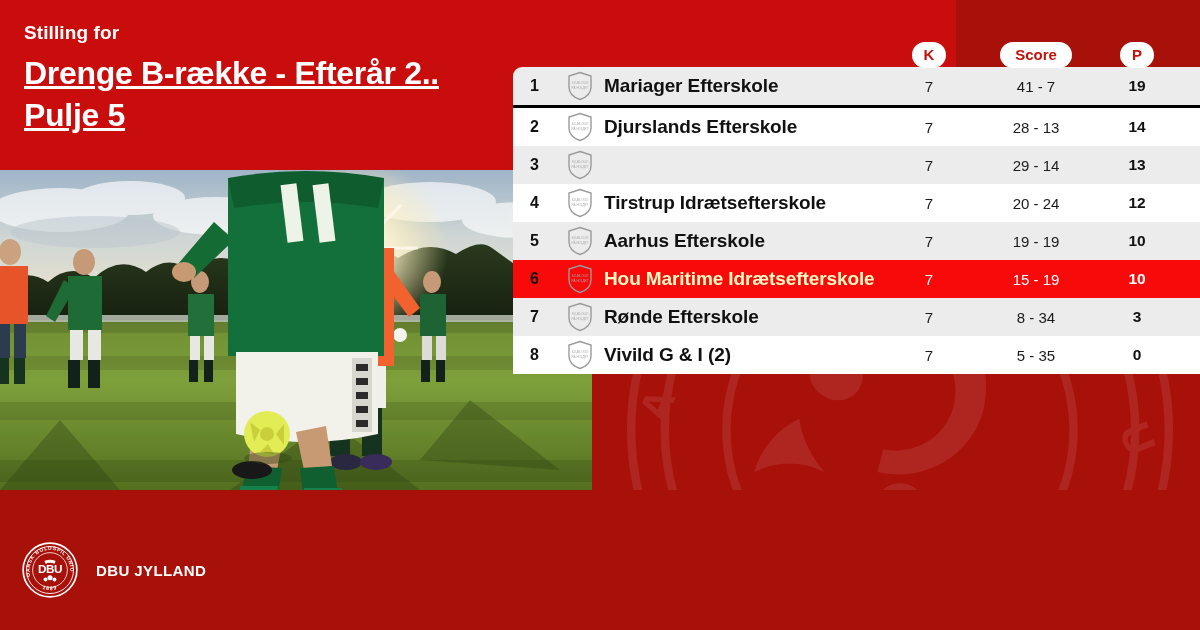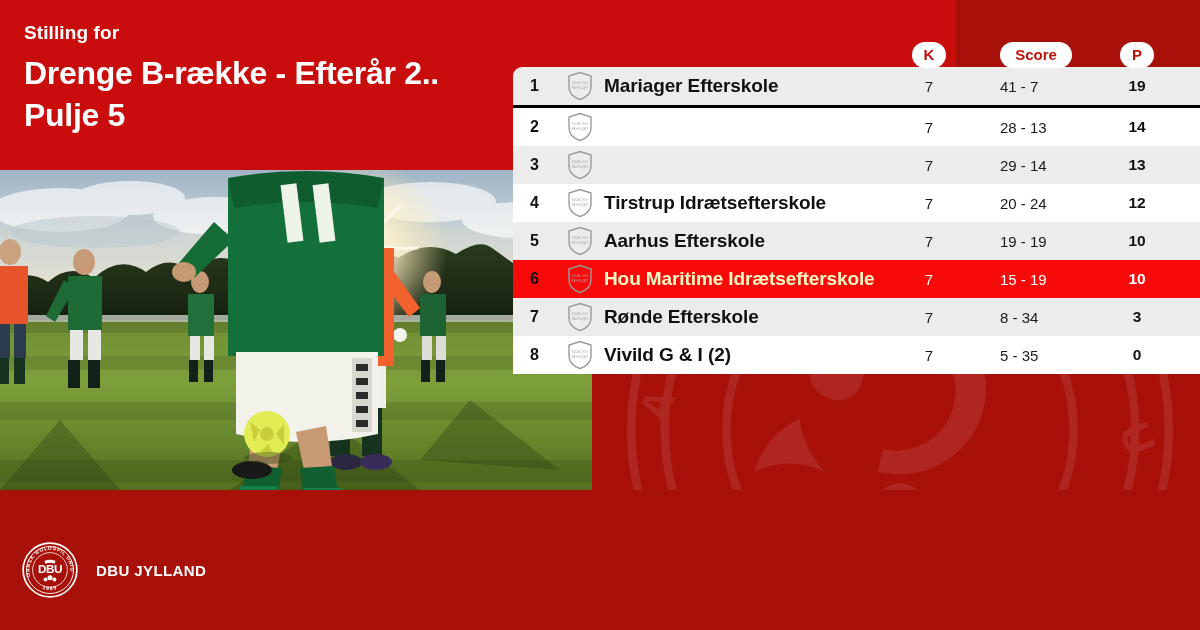--- a/index.html
+++ b/index.html
@@ -54,20 +54,21 @@
   #page-title {
     position: absolute;
     left: 24px;
     top: 52px;
     width: 500px;
     font-size: 32px;
     font-weight: bold;
     color: #ffffff;
     line-height: 42px;
     letter-spacing: -0.3px;
+    text-decoration: underline;
   }
   #page-title .title-line { display: block; white-space: nowrap; }
 
   
   #hero-photo {
     position: absolute;
     left: 0;
     top: 170px;
     width: 592px;
     height: 320px;
@@ -153,21 +154,21 @@
     left: 399px;
     width: 34px;
     text-align: center;
     font-size: 15px;
     color: #1a1a1a;
   }
   .cell-score {
     position: absolute;
     left: 487px;
     width: 72px;
-    text-align: left;
+    text-align: center;
     font-size: 15px;
     color: #1a1a1a;
   }
   .cell-points {
     position: absolute;
     left: 607px;
     width: 34px;
     text-align: center;
     font-size: 15.5px;
     font-weight: bold;
@@ -421,20 +422,21 @@
     </div>
     <div class="team-row">
       <div class="cell-rank">2</div>
       <div class="cell-crest">
         <svg class="club-crest" viewBox="0 0 26 30">
           <path d="M13 1.5 L24 5 v11 c0 7 -5 10.5 -11 12.5 C7 26.5 2 23 2 16 V5 Z" fill="none" stroke="#9a9a9a" stroke-width="1.4"></path>
           <text x="13" y="13" text-anchor="middle" fill="#a8a8a8" font-family="Liberation Sans, sans-serif" font-size="3">KLUBLOGO</text>
           <text x="13" y="17.5" text-anchor="middle" fill="#a8a8a8" font-family="Liberation Sans, sans-serif" font-size="3">PÅ HOLДЕТ</text>
         </svg>
       </div>
+      <div class="cell-team">Djurslands Efterskole</div>
       <div class="cell-played">7</div>
       <div class="cell-score">28 - 13</div>
       <div class="cell-points">14</div>
     </div>
     <div class="team-row shaded">
       <div class="cell-rank">3</div>
       <div class="cell-crest">
         <svg class="club-crest" viewBox="0 0 26 30">
           <path d="M13 1.5 L24 5 v11 c0 7 -5 10.5 -11 12.5 C7 26.5 2 23 2 16 V5 Z" fill="none" stroke="#9a9a9a" stroke-width="1.4"></path>
           <text x="13" y="13" text-anchor="middle" fill="#a8a8a8" font-family="Liberation Sans, sans-serif" font-size="3">KLUBLOGO</text>

